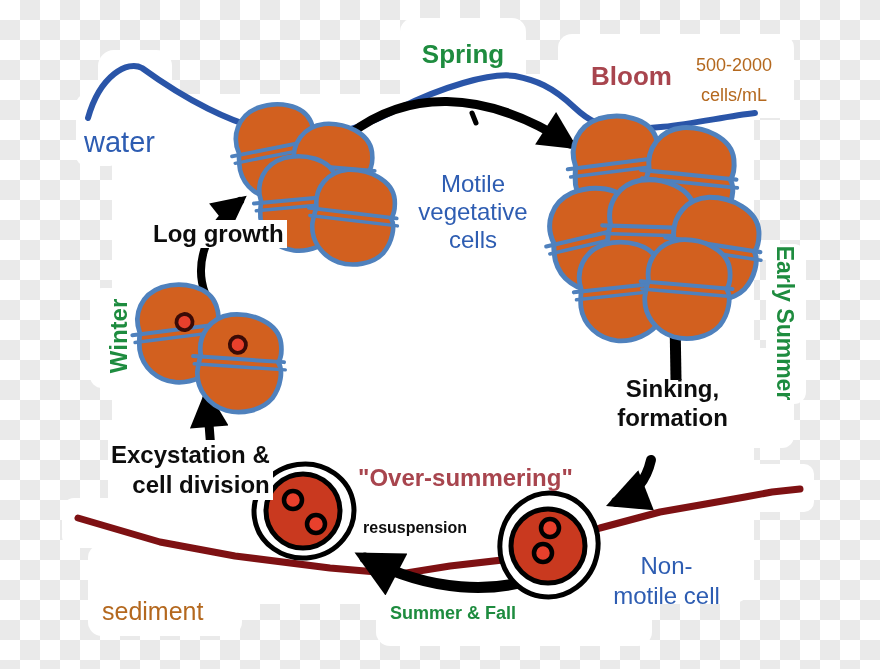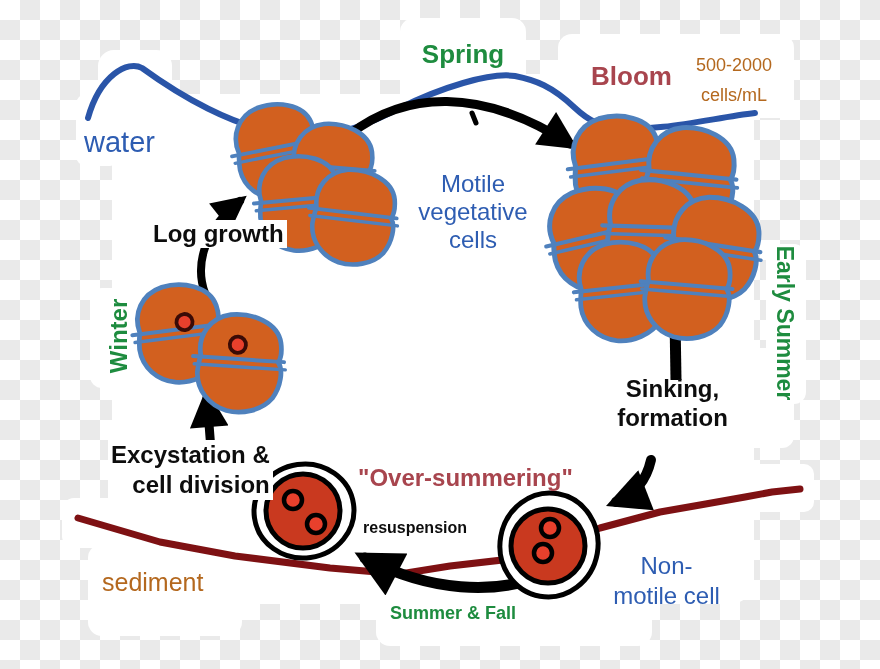--- a/index.html
+++ b/index.html
@@ -146,17 +146,17 @@
 
 <div class="lbl crimson b" style="left:358px;top:464px;font-size:24px;">"Over-summering"</div>
 
 <div class="lbl black b" style="left:363px;top:508px;font-size:16px;margin-top:11px;">resuspension</div>
 
 <div class="lbl blue center" style="left:594px;top:527px;width:145px;font-size:24px;line-height:30px;margin-top:24px;">
   <div>Non-</div>
   <div>motile cell</div>
 </div>
 
-<div class="lbl orange" style="left:102px;top:568px;font-size:25px;">sediment</div>
+<div class="lbl orange" style="left:102px;top:597px;font-size:25px;">sediment</div>
 
 <div class="lbl green b" style="left:390px;top:603px;font-size:18px;">Summer &amp; Fall</div>
 
 </div>
 
 </body></html>

